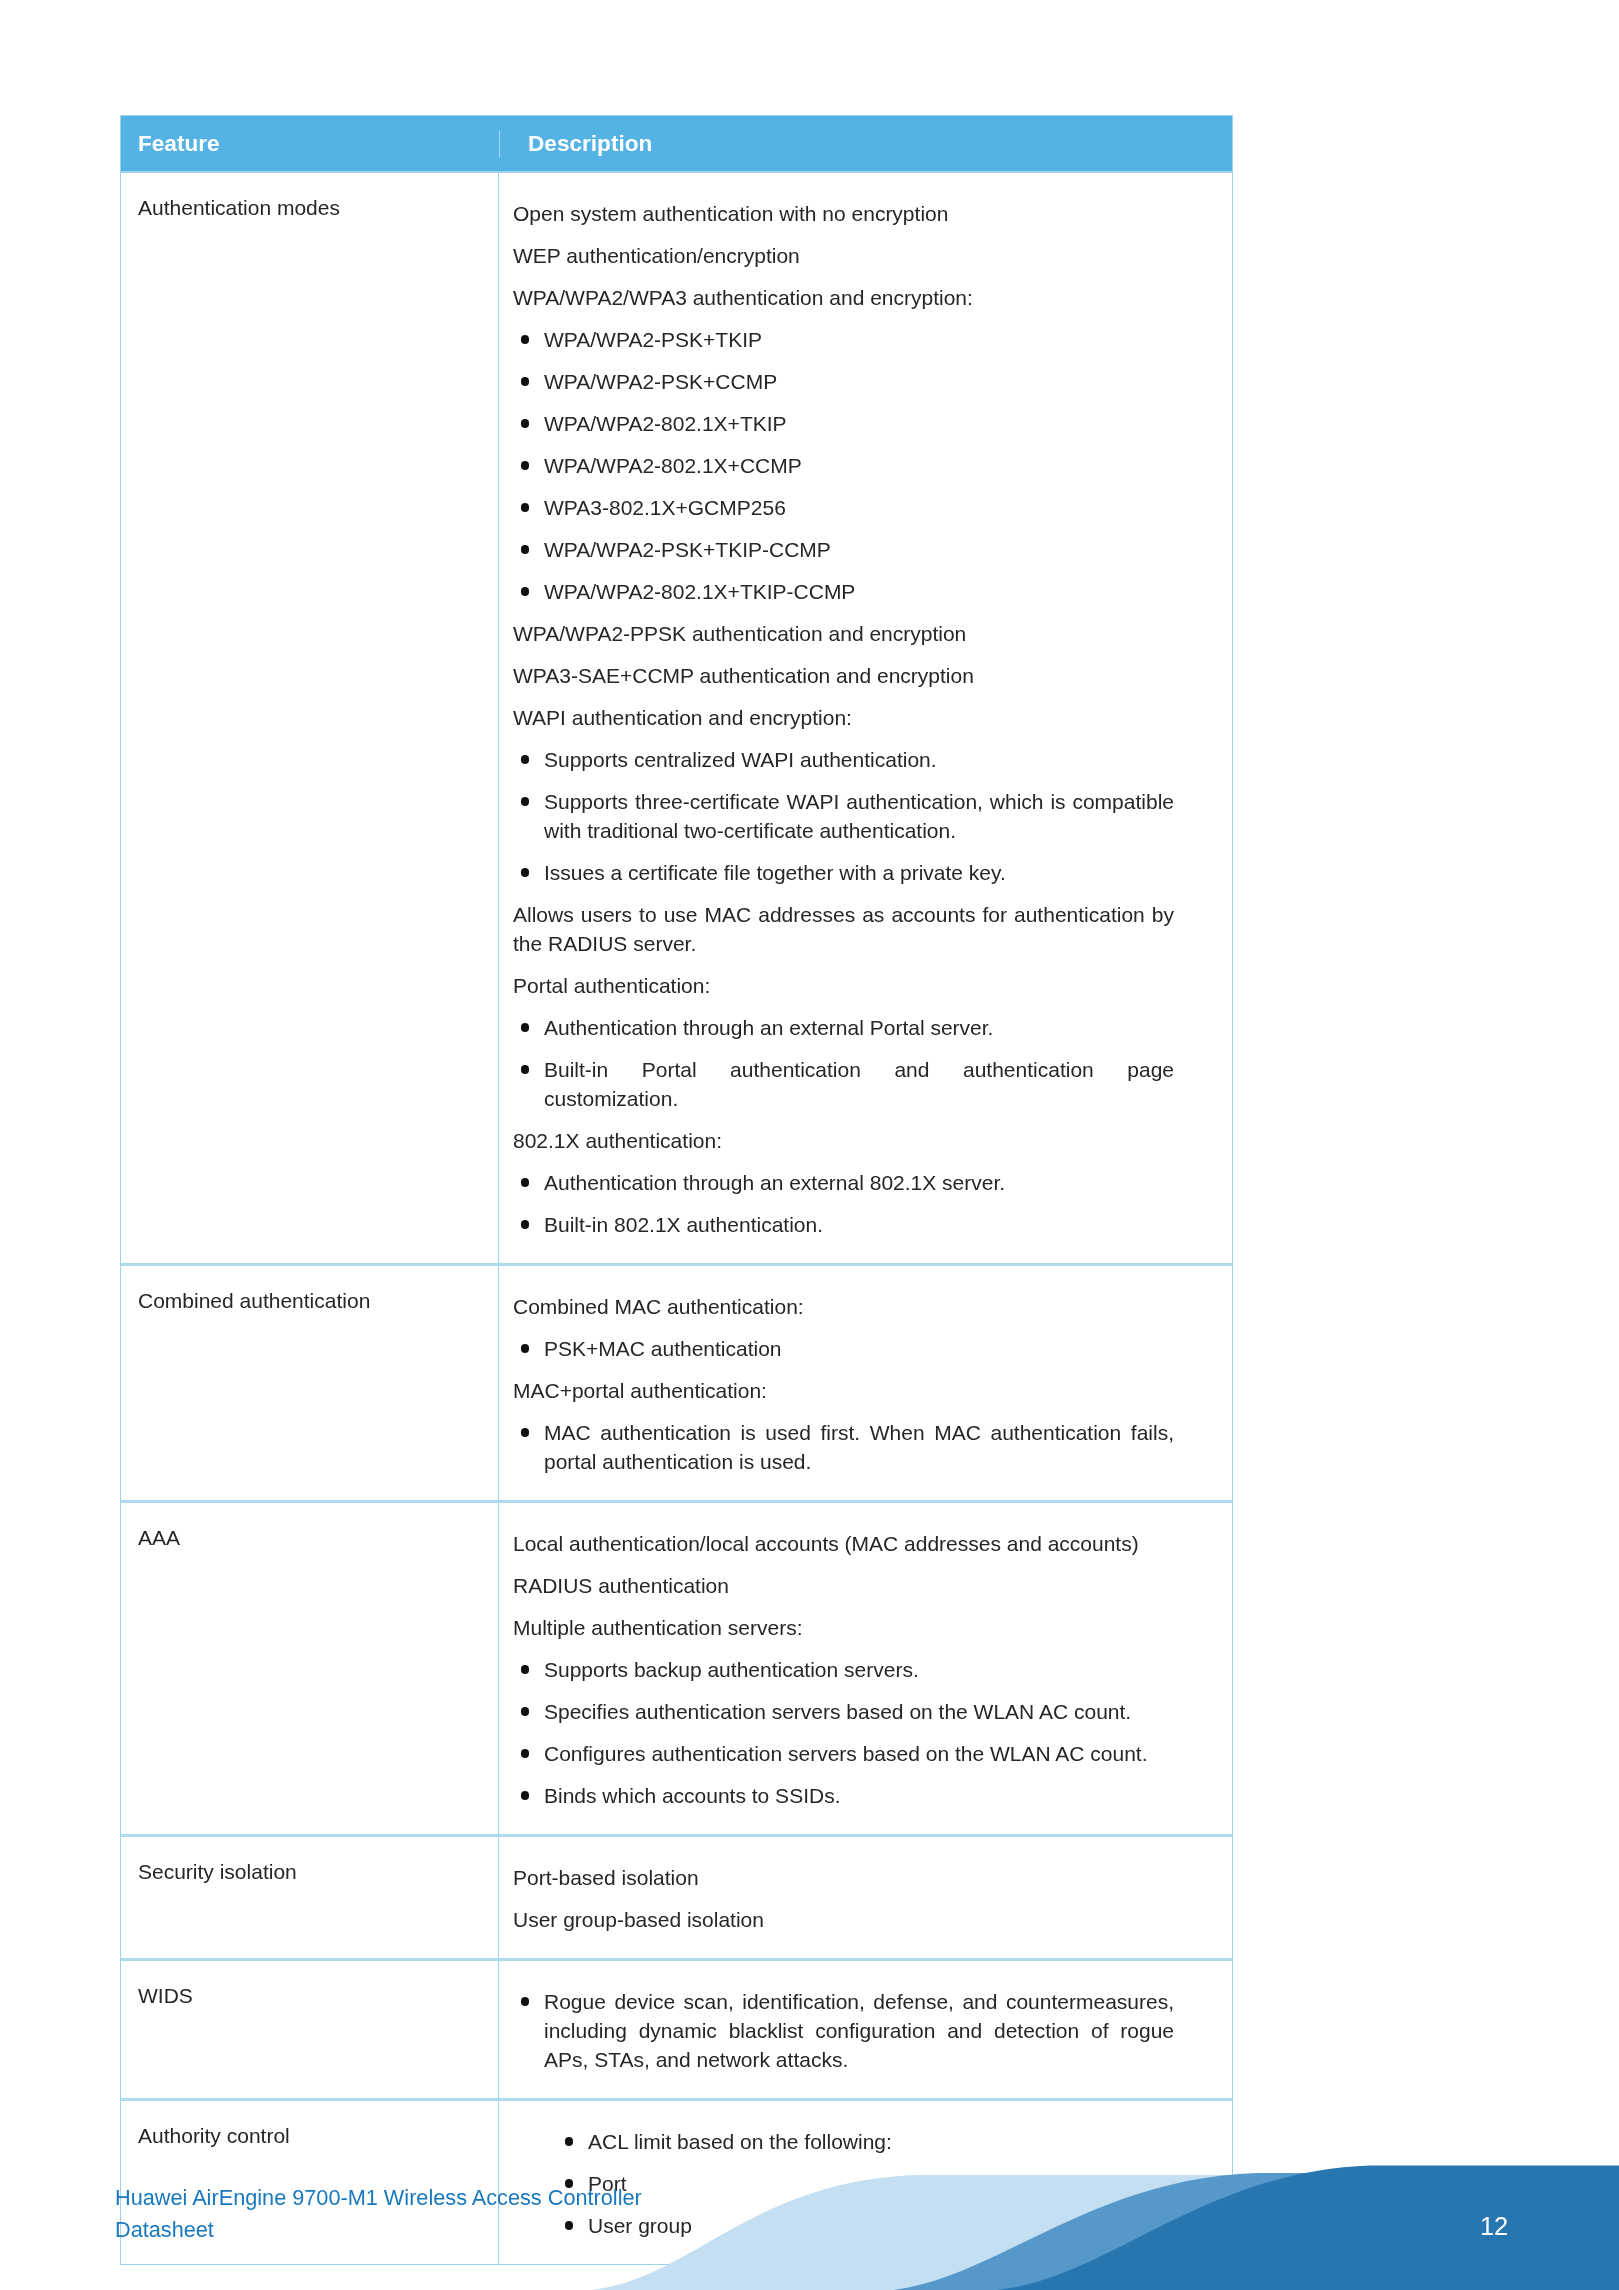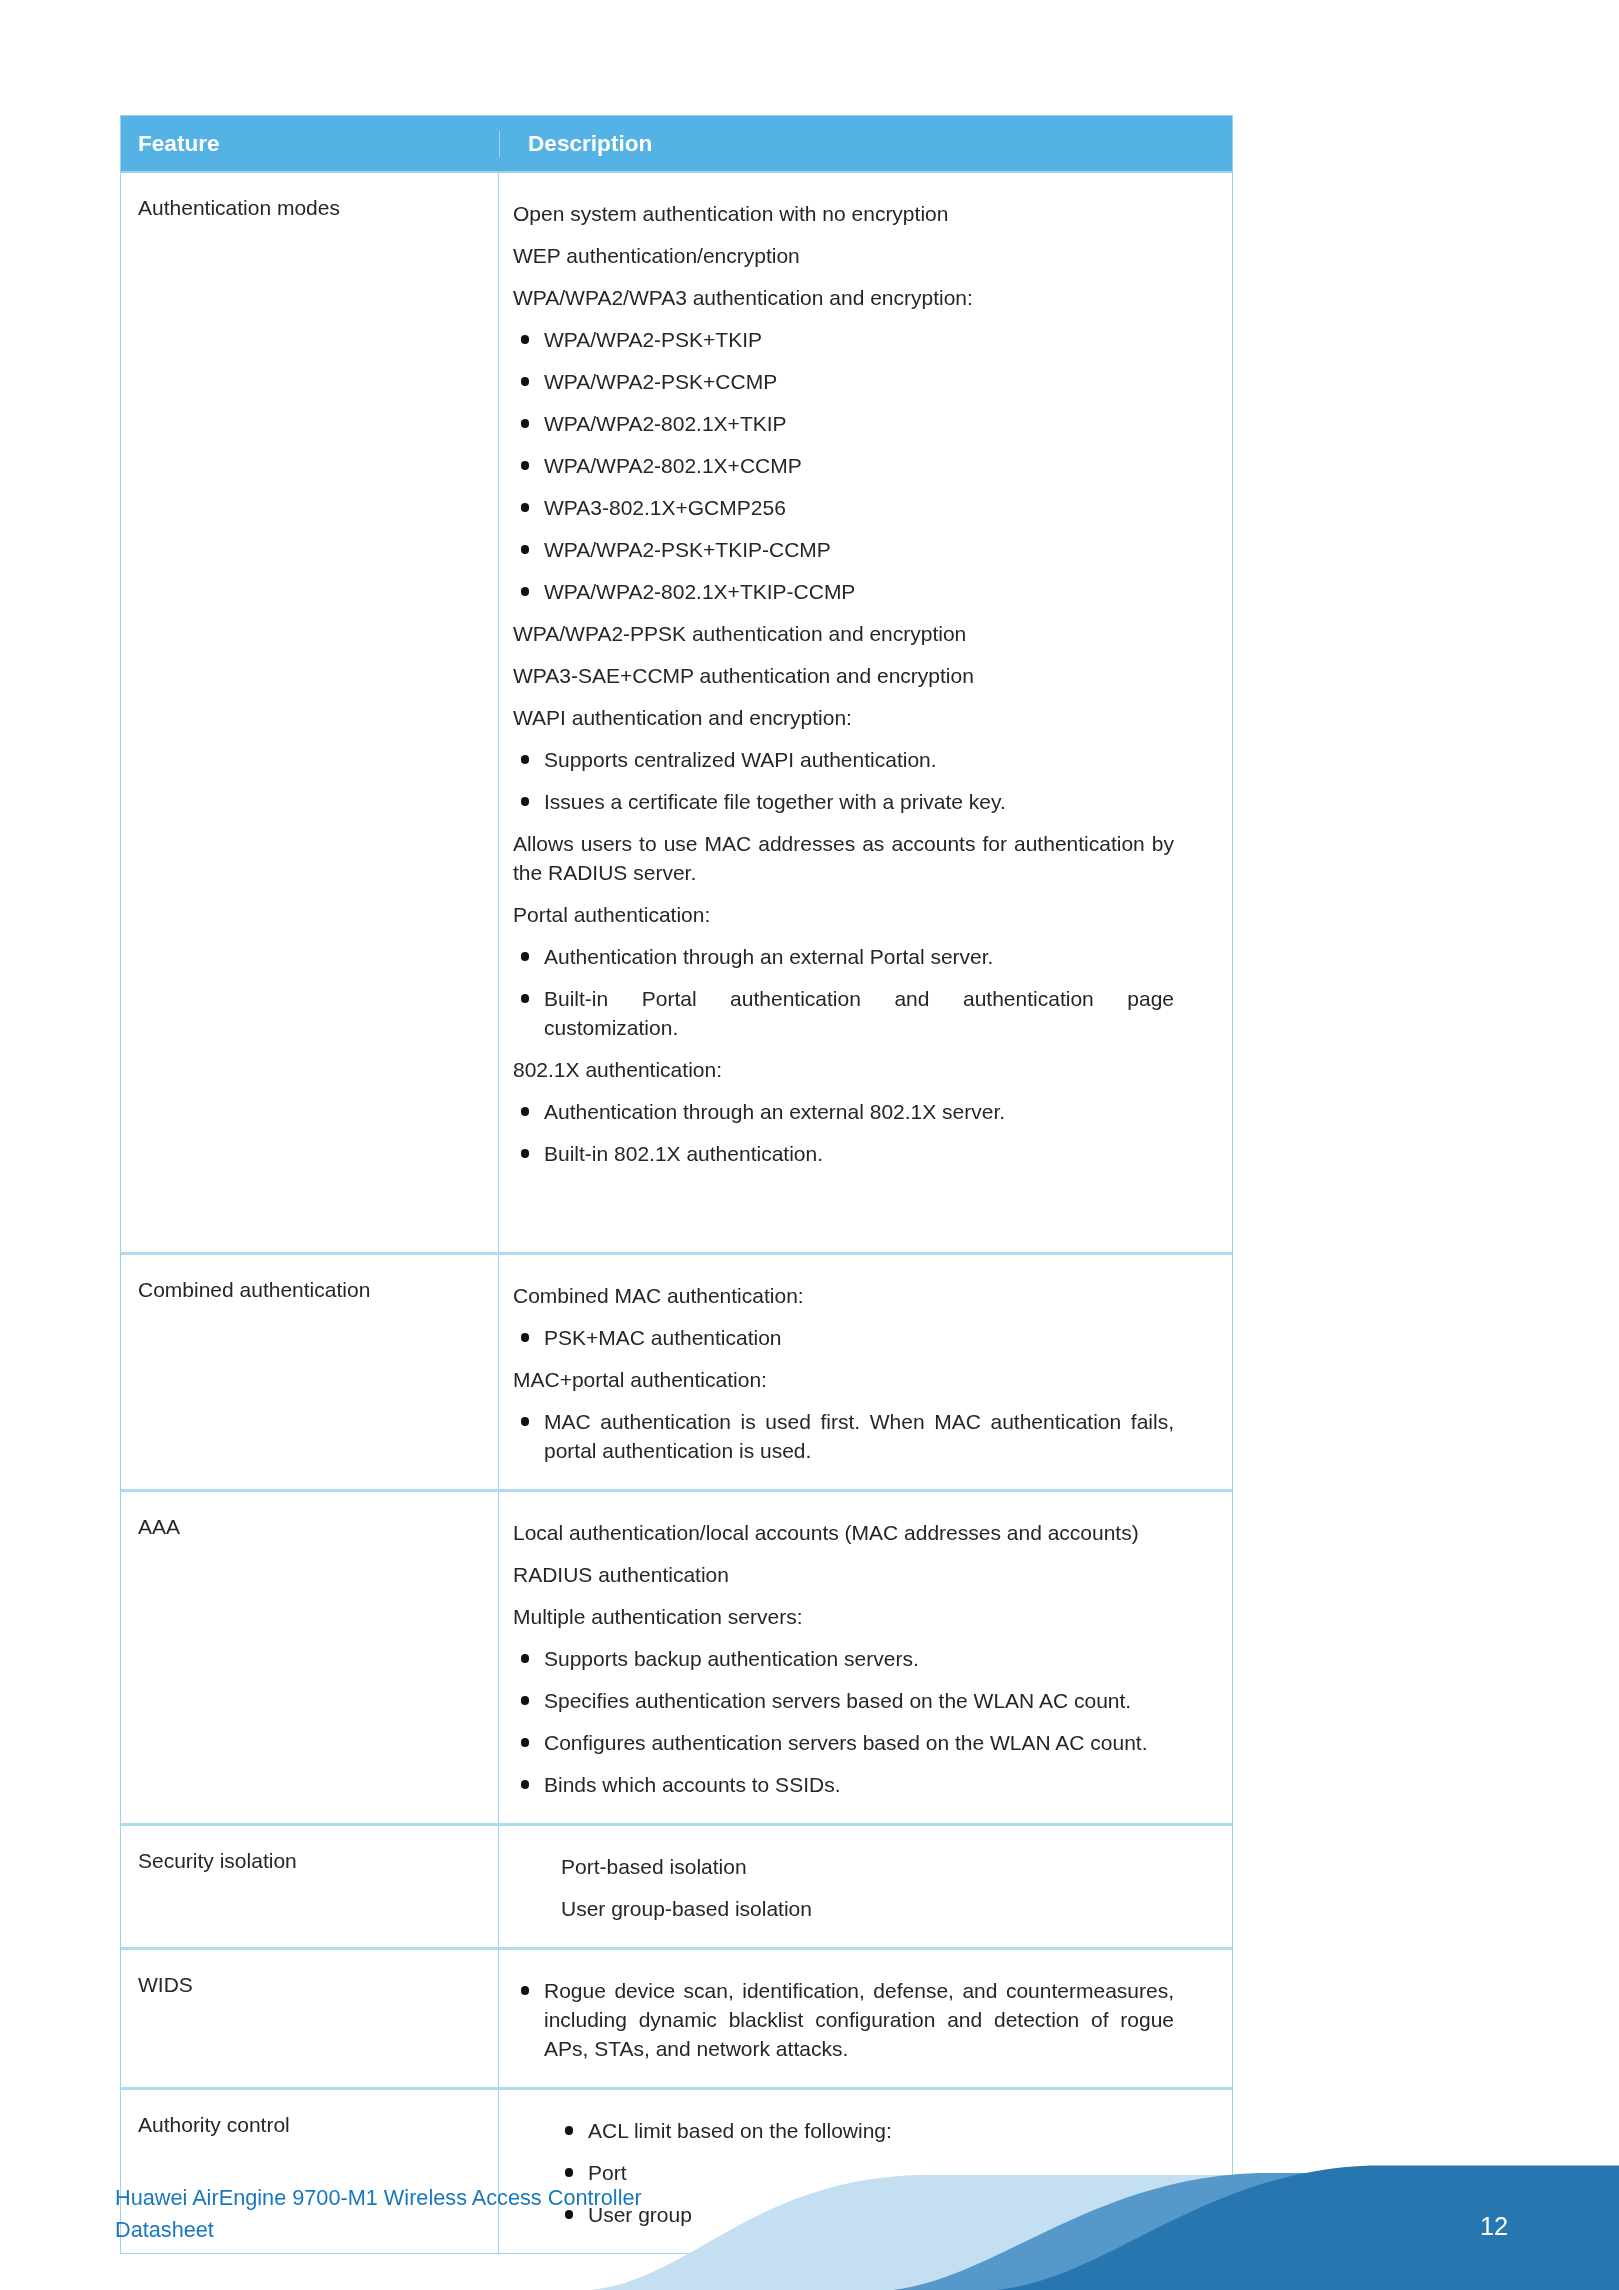--- a/index.html
+++ b/index.html
@@ -50,21 +50,21 @@
     font-size:21px;
     border-right:1.9px solid var(--border,#9ED3ED);
   }
   .cell-desc {
     padding:21.7px 58px 11.3px 14px;
     font-size:21px;
   }
   .row-0 { min-height:1079px; }
   .row-1 { min-height:215px; }
   .row-2 { min-height:313px; }
-  .row-3 { min-height:94px;gap:48px; }
+  .row-3 { min-height:94px; }
   .row-4 { min-height:89px; }
   .row-5 { min-height:137px;gap:44px; }
 
   .block {
     margin:4px 0 13px 0;
     line-height:29px;
     text-align:justify;
   }
   .bullet {
     position:relative;
@@ -123,20 +123,21 @@
           <div class="block bullet">WPA/WPA2-PSK+CCMP</div>
           <div class="block bullet">WPA/WPA2-802.1X+TKIP</div>
           <div class="block bullet">WPA/WPA2-802.1X+CCMP</div>
           <div class="block bullet">WPA3-802.1X+GCMP256</div>
           <div class="block bullet">WPA/WPA2-PSK+TKIP-CCMP</div>
           <div class="block bullet">WPA/WPA2-802.1X+TKIP-CCMP</div>
           <p class="block">WPA/WPA2-PPSK authentication and encryption</p>
           <p class="block">WPA3-SAE+CCMP authentication and encryption</p>
           <p class="block">WAPI authentication and encryption:</p>
           <div class="block bullet">Supports centralized WAPI authentication.</div>
+          <div class="block bullet">Supports three-certificate WAPI authentication, which is compatible with traditional two-certificate authentication.</div>
           <div class="block bullet">Issues a certificate file together with a private key.</div>
           <p class="block">Allows users to use MAC addresses as accounts for authentication by the RADIUS server.</p>
           <p class="block">Portal authentication:</p>
           <div class="block bullet">Authentication through an external Portal server.</div>
           <div class="block bullet">Built-in Portal authentication and authentication page customization.</div>
           <p class="block">802.1X authentication:</p>
           <div class="block bullet">Authentication through an external 802.1X server.</div>
           <div class="block bullet">Built-in 802.1X authentication.</div>
         </div>
       </div>

